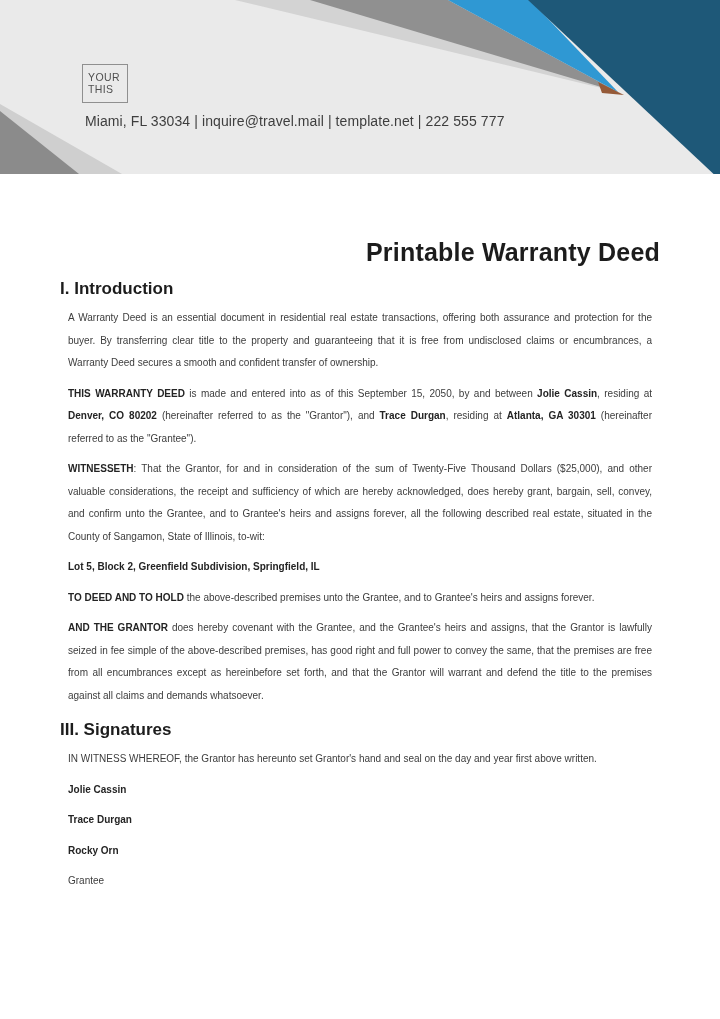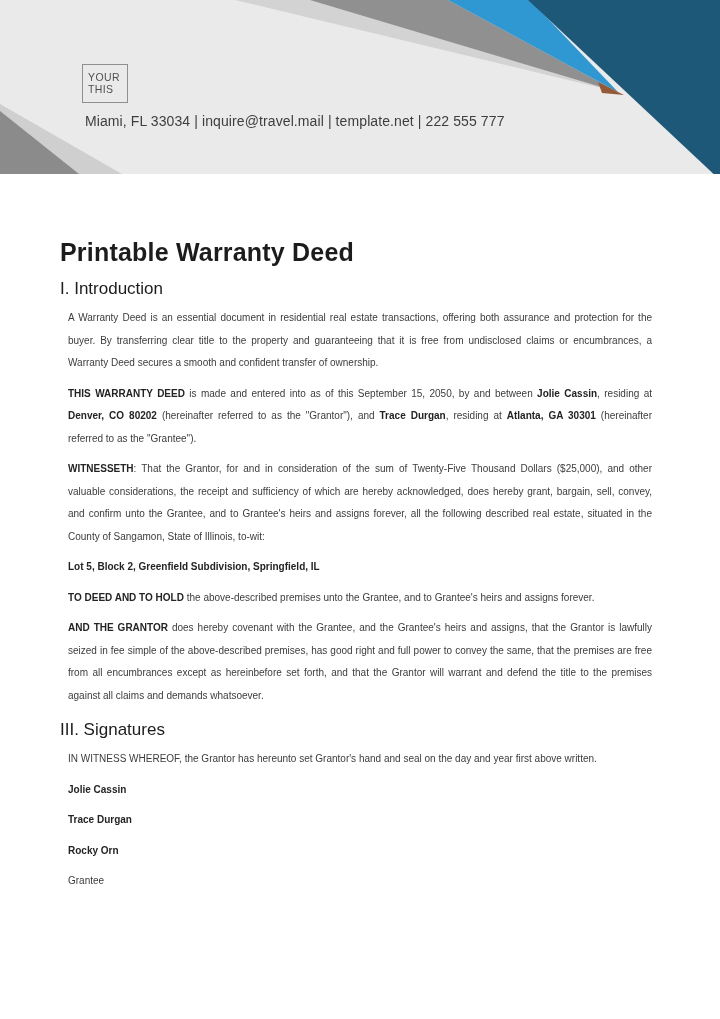--- a/index.html
+++ b/index.html
@@ -45,31 +45,31 @@
 
   
   .doc {
     padding: 0 60px;
     color: #3c3c3c;
   }
   .doc h1 {
     margin: 64px 0 0;
     font-size: 25px;
     line-height: 28px;
-    text-align: left;
+    text-align: right;
     color: #1c1c1c;
     font-weight: 700;
     letter-spacing: 0.2px;
   }
   .doc h2 {
     margin: 13px 0 8px;
     font-size: 17px;
     line-height: 20px;
     color: #1c1c1c;
-    font-weight: 400;
+    font-weight: 700;
   }
   .doc p {
     margin: 8px;
     font-size: 10px;
     line-height: 22.5px;
     text-align: justify;
   }
   .doc p .b { font-weight: 700; color: #242424; }
   .doc p.sig { text-align: left; }
 </style>

